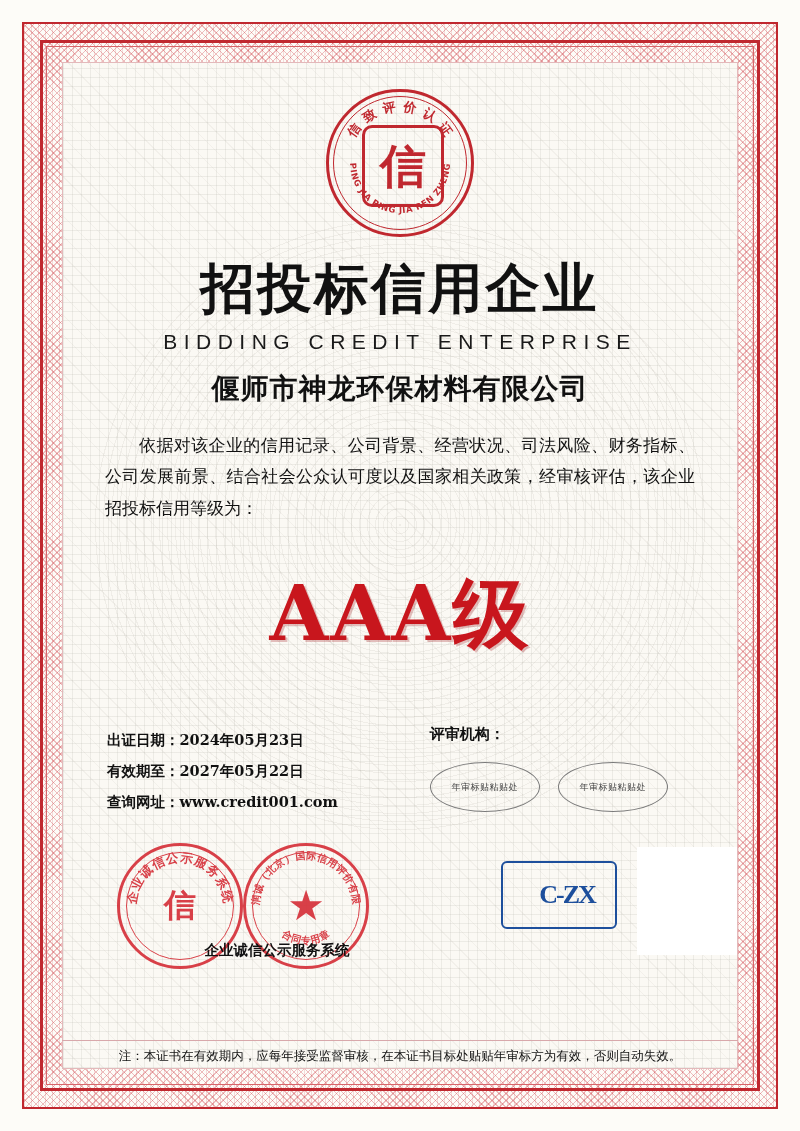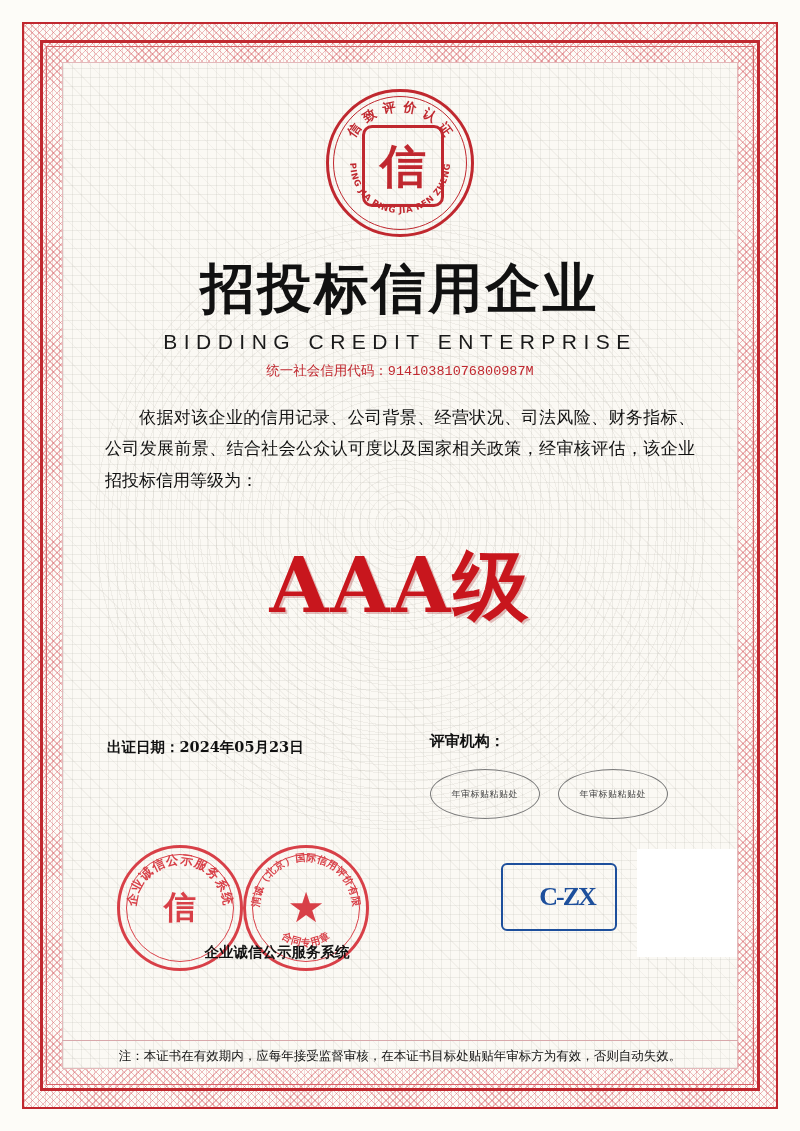--- a/index.html
+++ b/index.html
@@ -216,21 +216,21 @@
     font-size: 76px;
     font-weight: bold;
     letter-spacing: 2px;
     font-family: "DejaVu Serif", serif;
     text-shadow: 2px 2px 0 rgba(150,10,15,0.25);
   }
 
   
   .details-row {
     display: flex;
-    margin-top: 93px;
+    margin-top: 58px;
     padding: 0 6px;
   }
   .details-left {
     width: 52%;
     font-size: 14.5px;
     line-height: 2.05;
     color: #111111;
     font-family: "DejaVu Sans", sans-serif;
   }
   .details-left .lbl {
@@ -417,32 +417,36 @@
             </text>
           </svg>
           <div class="core">信</div>
         </div>
       </div>
 
       <div class="main-title">招投标信用企业</div>
       <div class="sub-title">BIDDING CREDIT ENTERPRISE</div>
 
 
-      <div class="uscc">
-        <span>统一社会信用代码：</span><span class="code">91410381076800987M</span>
-      </div>
+      <div class="company-name">偃师市神龙环保材料有限公司</div>
 
       <div class="body-text">依据对该企业的信用记录、公司背景、经营状况、司法风险、财务指标、公司发展前景、结合社会公众认可度以及国家相关政策，经审核评估，该企业招投标信用等级为：</div>
 
       <div class="grade">AAA级</div>
 
       <div class="details-row">
         <div class="details-left">
           <div>
             <span class="lbl">出证日期：</span><span class="val">2024年05月23日</span>
+          </div>
+          <div>
+            <span class="lbl">有效期至：</span><span class="val">2027年05月22日</span>
+          </div>
+          <div>
+            <span class="lbl">查询网址：</span><span class="val">www.credit001.com</span>
           </div>
         </div>
 
         <div class="details-right">
           <div class="annual-title">评审机构：</div>
           <div class="annual-slots">
             <div class="annual-slot">年审标贴粘贴处</div>
             <div class="annual-slot">年审标贴粘贴处</div>
           </div>
         </div>

